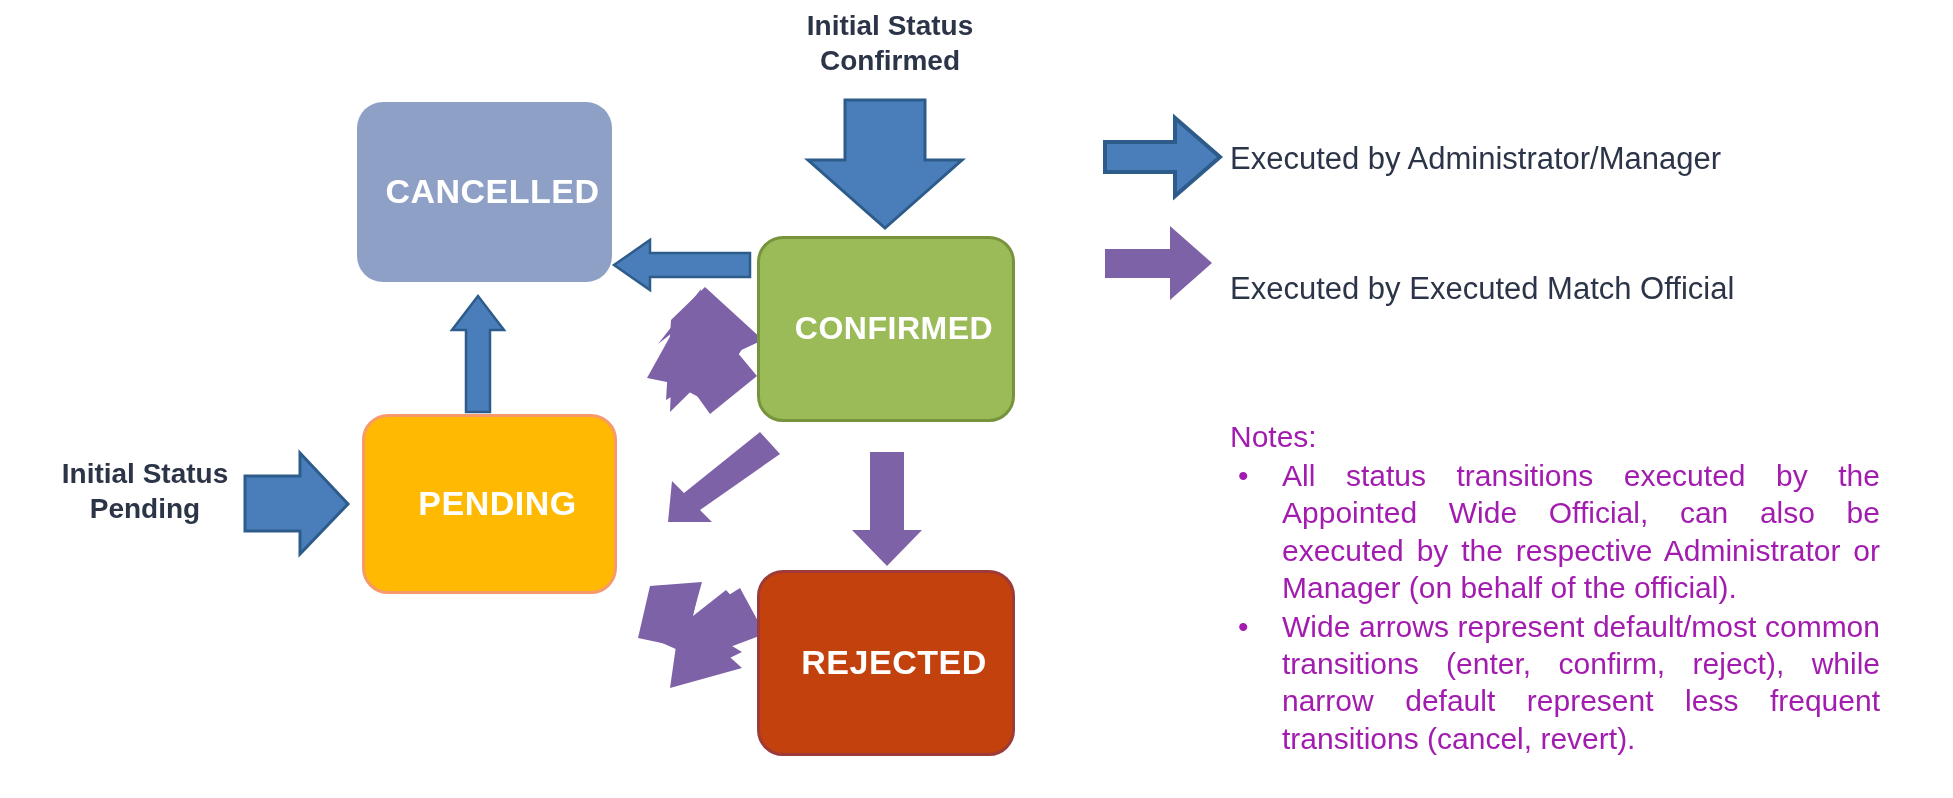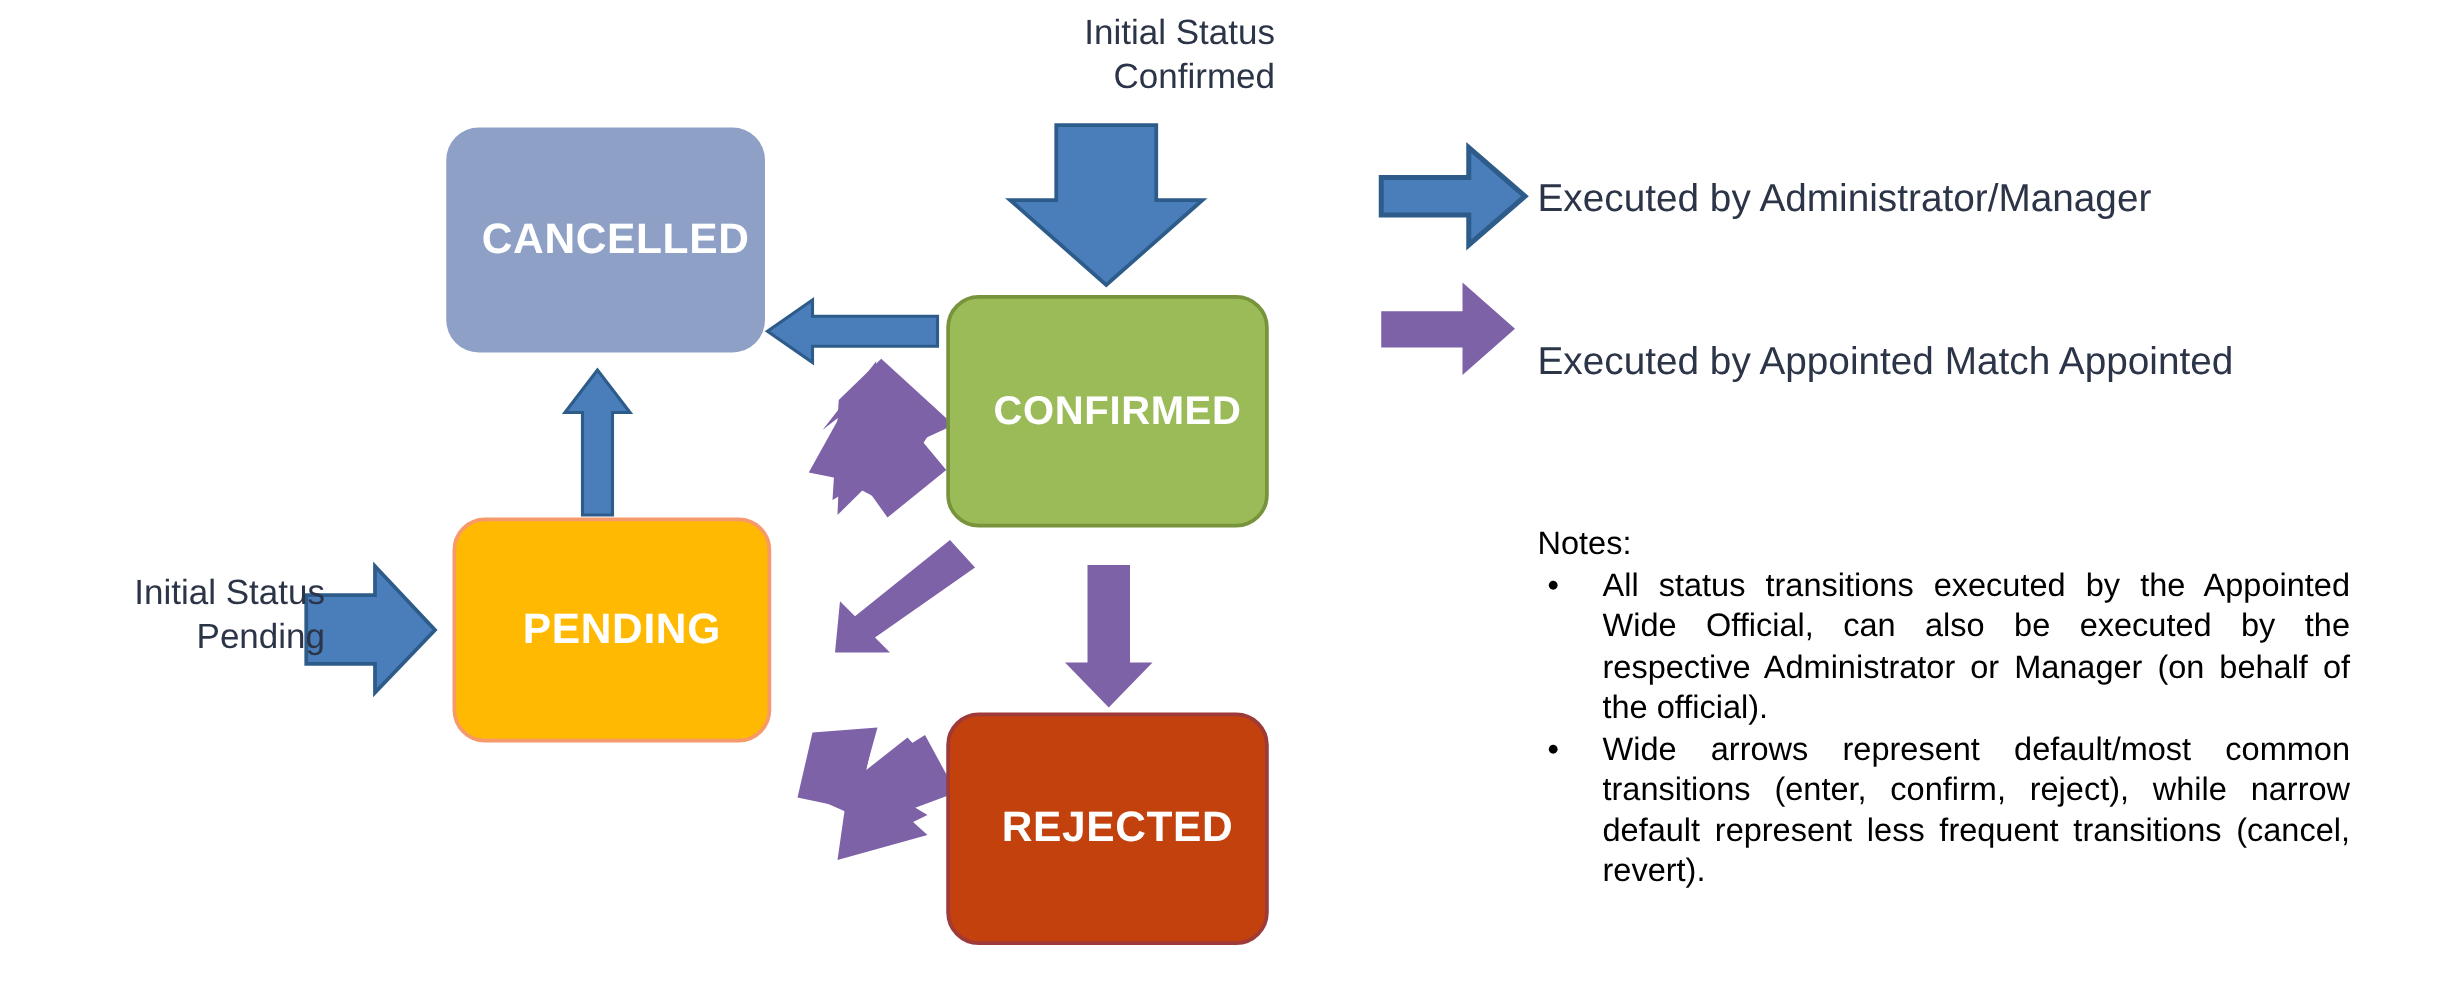--- a/index.html
+++ b/index.html
@@ -56,25 +56,26 @@
   .state-rejected {
     left: 757px; top: 570px; width: 258px; height: 186px;
     background: #c2410c;
     border: 3px solid #9e3a38;
     font-size: 34px;
   }
 
   
   .caption {
     position: absolute;
-    text-align: right;
+    text-align: center;
     font-size: 28px;
     line-height: 1.25;
     color: #2c3448;
     white-space: pre-line;
+    font-weight: bold;
   }
   .caption-initial-confirmed { left: 760px; top: 8px; width: 260px; }
   .caption-initial-pending   { left: 30px;  top: 456px; width: 230px; }
 
   
   #arrow-layer {
     position: absolute;
     left: 0; top: 0;
     width: 1953px; height: 798px;
     pointer-events: none;
@@ -104,23 +105,23 @@
     color: #2c3448;
     white-space: nowrap;
   }
 
   
   .notes {
     position: absolute;
     left: 1230px;
     top: 418px;
     width: 650px;
-    font-size: 26px;
+    font-size: 30px;
     line-height: 1.24;
-    color: #000000;
+    color: #a21caf;
   }
   .notes-title { margin-bottom: 2px; }
   .notes-list {
     list-style: none;
     margin: 0;
     padding: 0;
   }
   .notes-list li {
     position: relative;
     padding-left: 52px;
@@ -194,21 +195,21 @@
   <div class="caption caption-initial-pending">Initial Status
 Pending</div>
 
   <div class="legend">
     <div class="legend-row">
       <div class="legend-arrow-cell"></div>
       <div class="legend-text">Executed by Administrator/Manager</div>
     </div>
     <div class="legend-row">
       <div class="legend-arrow-cell"></div>
-      <div class="legend-text">Executed by Appointed Match Appointed</div>
+      <div class="legend-text">Executed by Executed Match Official</div>
     </div>
   </div>
 
   <div class="notes">
     <div class="notes-title">Notes:</div>
     <ul class="notes-list">
       <li>
         <span class="bullet-dot">•</span>
         <span class="note-justify">All status transitions executed by the Appointed Wide Official, can also be executed by the respective Administrator or Manager (on behalf of the official).</span>
       </li>

